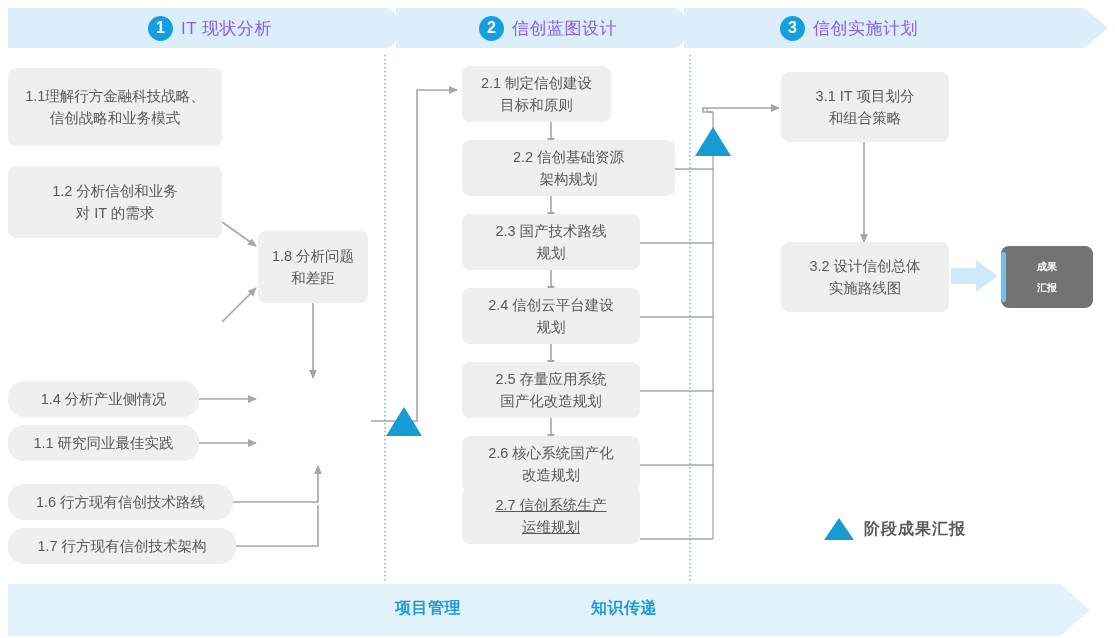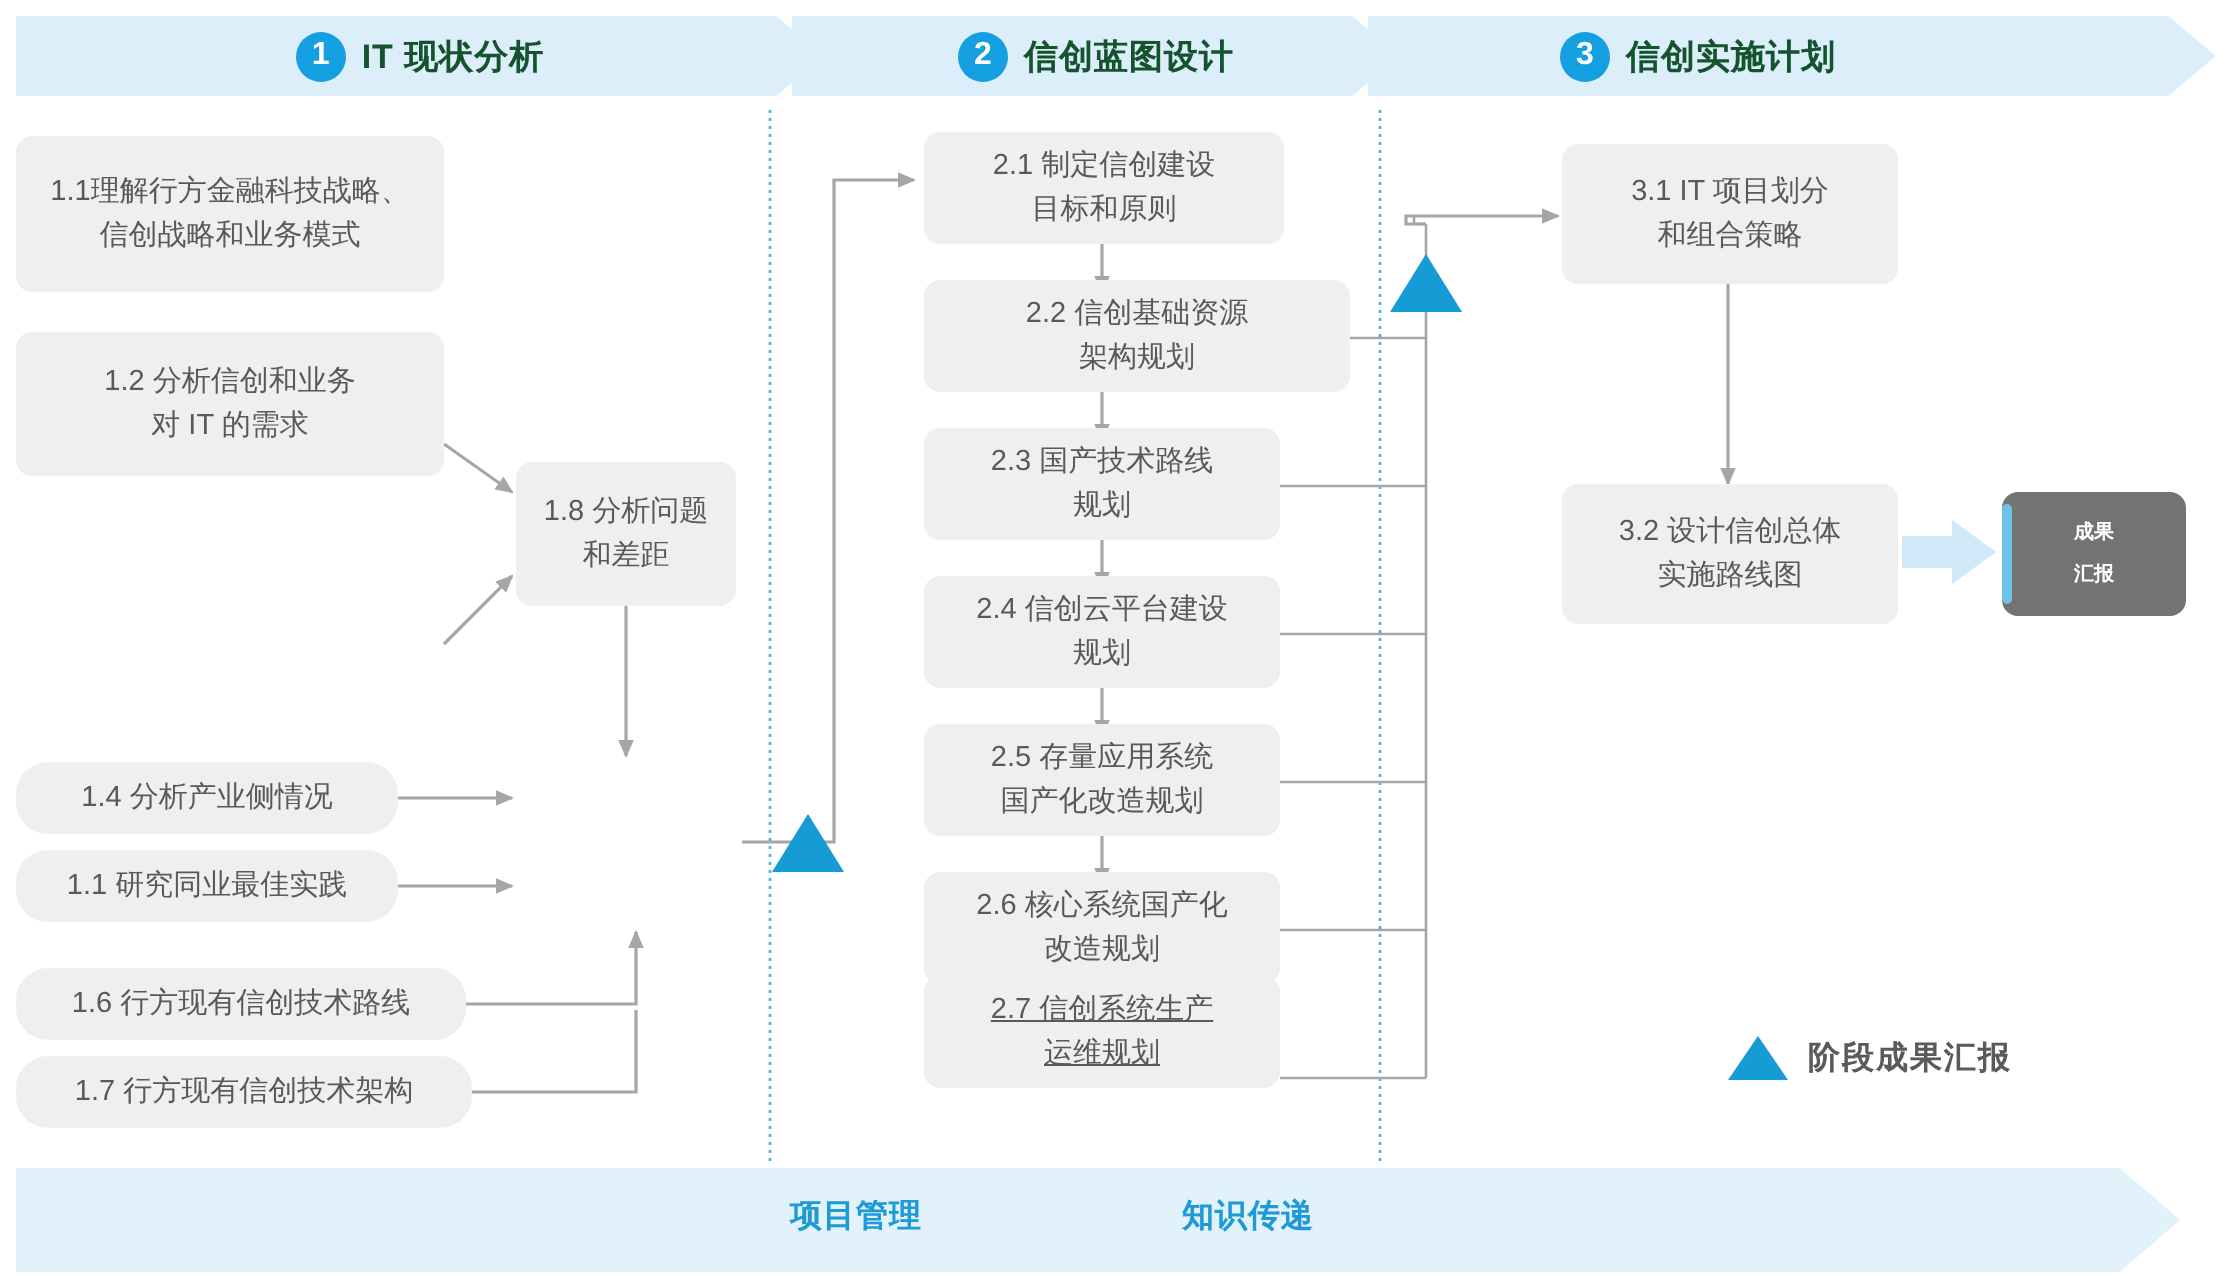--- a/index.html
+++ b/index.html
@@ -44,23 +44,23 @@
     background: #14a0e0;
     color: #ffffff;
     font-size: 16px;
     font-weight: bold;
     display: flex;
     align-items: center;
     justify-content: center;
     line-height: 1;
   }
   .phase-title {
-    color: #14532d;
+    color: #8b5cf6;
     font-size: 17px;
-    font-weight: bold;
+    font-weight: normal;
     letter-spacing: 0.5px;
   }
 
   
   .box {
     position: absolute;
     background: #efefef;
     border-radius: 8px;
     color: #595959;
     font-size: 14.5px;
@@ -232,21 +232,21 @@
 
   <div class="box box-pill" style="left:8px; top:425px; width:191px; height:36px;">1.1 研究同业最佳实践</div>
 
   <div class="box box-pill" style="left:8px; top:484px; width:225px; height:36px;">1.6 行方现有信创技术路线</div>
 
   <div class="box box-pill" style="left:8px; top:528px; width:228px; height:36px;">1.7 行方现有信创技术架构</div>
 
   <div class="box" style="left:258px; top:231px; width:110px; height:72px;">1.8 分析问题<br>和差距</div>
 
 
-  <div class="box" style="left:462px; top:66px; width:180px; height:56px;">2.1 制定信创建设<br>目标和原则</div>
+  <div class="box" style="left:462px; top:66px; width:149px; height:56px;">2.1 制定信创建设<br>目标和原则</div>
 
   <div class="box" style="left:462px; top:140px; width:213px; height:56px;">2.2 信创基础资源<br>架构规划</div>
 
   <div class="box" style="left:462px; top:214px; width:178px; height:56px;">2.3 国产技术路线<br>规划</div>
 
   <div class="box" style="left:462px; top:288px; width:178px; height:56px;">2.4 信创云平台建设<br>规划</div>
 
   <div class="box" style="left:462px; top:362px; width:178px; height:56px;">2.5 存量应用系统<br>国产化改造规划</div>
 
   <div class="box" style="left:462px; top:436px; width:178px; height:56px;">2.6 核心系统国产化<br>改造规划</div>
@@ -255,21 +255,21 @@
 
   <div class="box" style="left:781px; top:72px; width:168px; height:70px;">3.1 IT 项目划分<br>和组合策略</div>
 
   <div class="box" style="left:781px; top:242px; width:168px; height:70px;">3.2 设计信创总体<br>实施路线图</div>
 
   <div class="result-box" style="left:1001px; top:246px; width:92px; height:62px;">
     <span class="accent"></span>
     <span>成果<br>汇报</span>
   </div>
 
-  <div class="legend" style="left:864px; top:518px;">
+  <div class="legend" style="left:824px; top:518px;">
     <span class="legend-tri"></span>
     <span class="legend-text">阶段成果汇报</span>
   </div>
 
   <div class="bottom-label" style="left:395px; top:598px;">项目管理</div>
   <div class="bottom-label" style="left:591px; top:598px;">知识传递</div>
 
 </div>
 
 </body></html>

